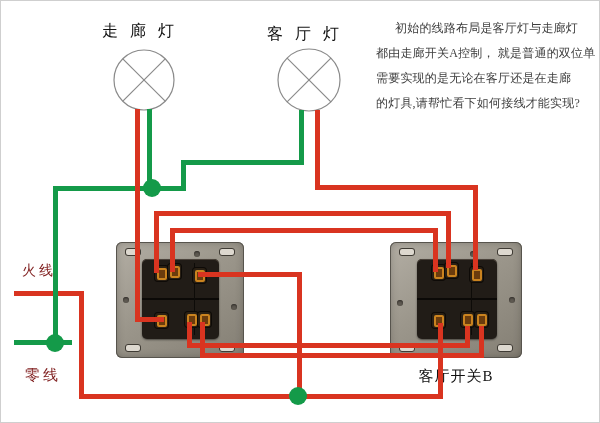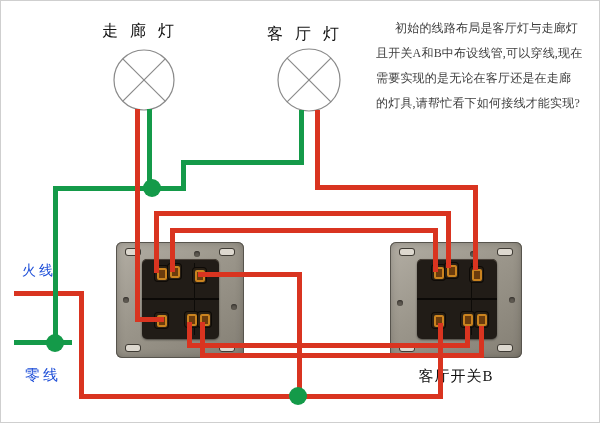--- a/index.html
+++ b/index.html
@@ -11,21 +11,21 @@
     position:relative;width:600px;height:423px;background:#ffffff;
     overflow:hidden;font-family:"Liberation Serif","DejaVu Serif",serif;
     box-shadow:inset 0 0 0 1px #cfcfcf;
   }
   
   .lamp-label{
     position:absolute;font-size:16px;color:#111;letter-spacing:12px;
     white-space:nowrap;text-align:center;
   }
   .side-label{
-    position:absolute;font-size:15px;color:#1d4ed8;letter-spacing:3px;white-space:nowrap;font-family:Liberation Serif, serif;
+    position:absolute;font-size:15px;color:#7f1d1d;letter-spacing:3px;white-space:nowrap;font-family:Liberation Serif, serif;
   }
   .panel-label{
     position:absolute;font-size:15px;color:#111;letter-spacing:1px;
     white-space:nowrap;text-align:center;width:90px;
   }
   .desc{position:absolute;left:376px;top:16px;width:210px;}
   .desc .line{
     font-size:12px;line-height:25px;color:#3d3d3d;letter-spacing:0.2px;white-space:nowrap;
   }
   .desc .line.indent{padding-left:19px;}
@@ -73,21 +73,21 @@
     border:2px solid #ca831f;border-radius:2px;
   }
 </style>
 </head>
 <body>
 
 <div class="canvas">
 
   <div class="desc">
     <div class="line indent">初始的线路布局是客厅灯与走廊灯</div>
-    <div class="line">且开关A和B中布设线管,可以穿线,现在</div>
+    <div class="line">都由走廊开关A控制， 就是普通的双位单</div>
     <div class="line">需要实现的是无论在客厅还是在走廊</div>
     <div class="line">的灯具,请帮忙看下如何接线才能实现?</div>
   </div>
 
   <div class="lamp-label" style="left:92px;top:21px;width:104px">走廊灯</div>
   <div class="lamp-label" style="left:257px;top:24px;width:104px">客厅灯</div>
 
   <div class="lamp" style="left:113px;top:49px">
     <svg width="62" height="62" viewBox="0 0 62 62">
       <circle cx="31" cy="31" r="30" fill="#ffffff" stroke="#8a8a8a" stroke-width="1.2"></circle>

